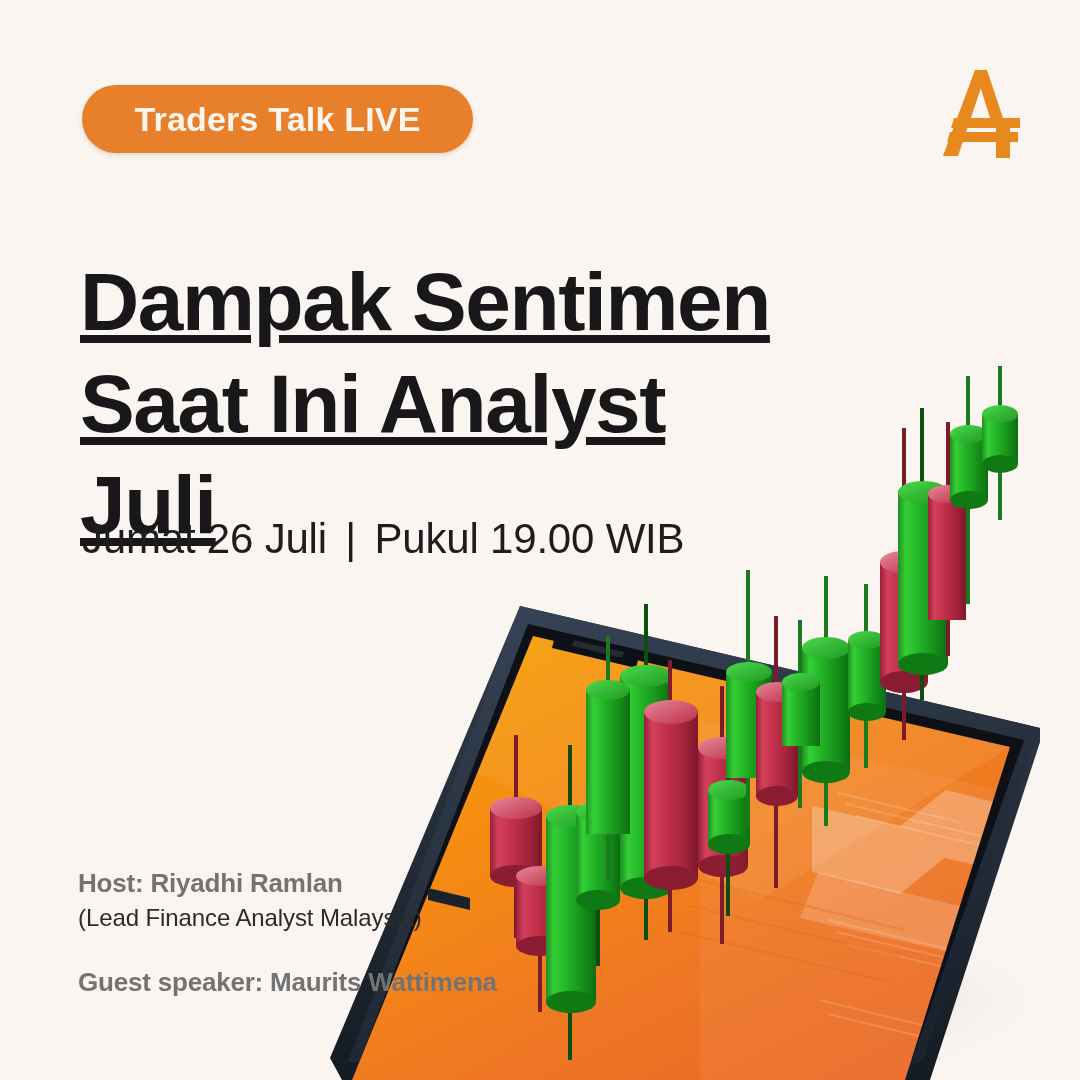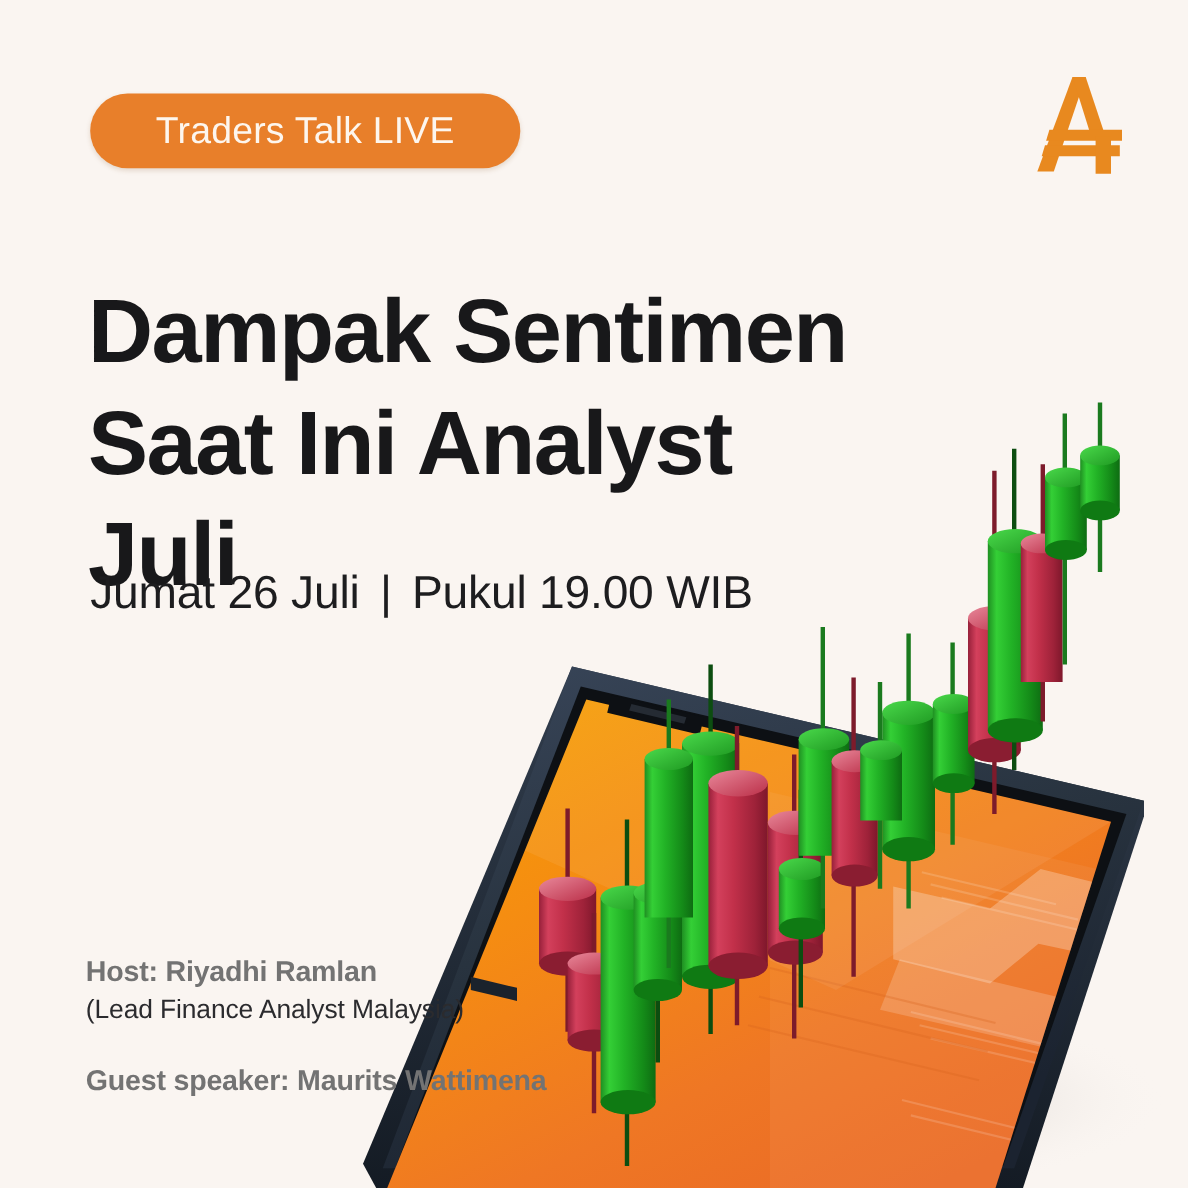--- a/index.html
+++ b/index.html
@@ -28,21 +28,21 @@
     border-radius: 34px;
     background: #e87f2a;
     display: flex;
     align-items: center;
     justify-content: center;
     box-shadow: 0 2px 5px rgba(120, 70, 20, 0.18);
   }
   .badge-label {
     color: #fdf6ee;
     font-size: 34px;
-    font-weight: 400;
+    font-weight: 700;
     letter-spacing: 0.2px;
     line-height: 1;
     white-space: nowrap;
   }
 
   
   .logo {
     position: absolute;
     left: 932px;
     top: 62px;
@@ -56,21 +56,21 @@
     position: absolute;
     left: 80px;
     top: 196px;
     width: 760px;
     color: #18181a;
     font-size: 82px;
     font-weight: 700;
     line-height: 1.24;
     letter-spacing: -1.4px;
   }
-  .headline .hl-line { display: block; white-space: nowrap; }
+  .headline .hl-line { display: block; white-space: nowrap; text-decoration: underline; }
 
   
   .datetime {
     position: absolute;
     left: 82px;
     top: 514px;
     color: #1d1d1f;
     font-size: 42px;
     font-weight: 400;
     letter-spacing: -0.2px;

